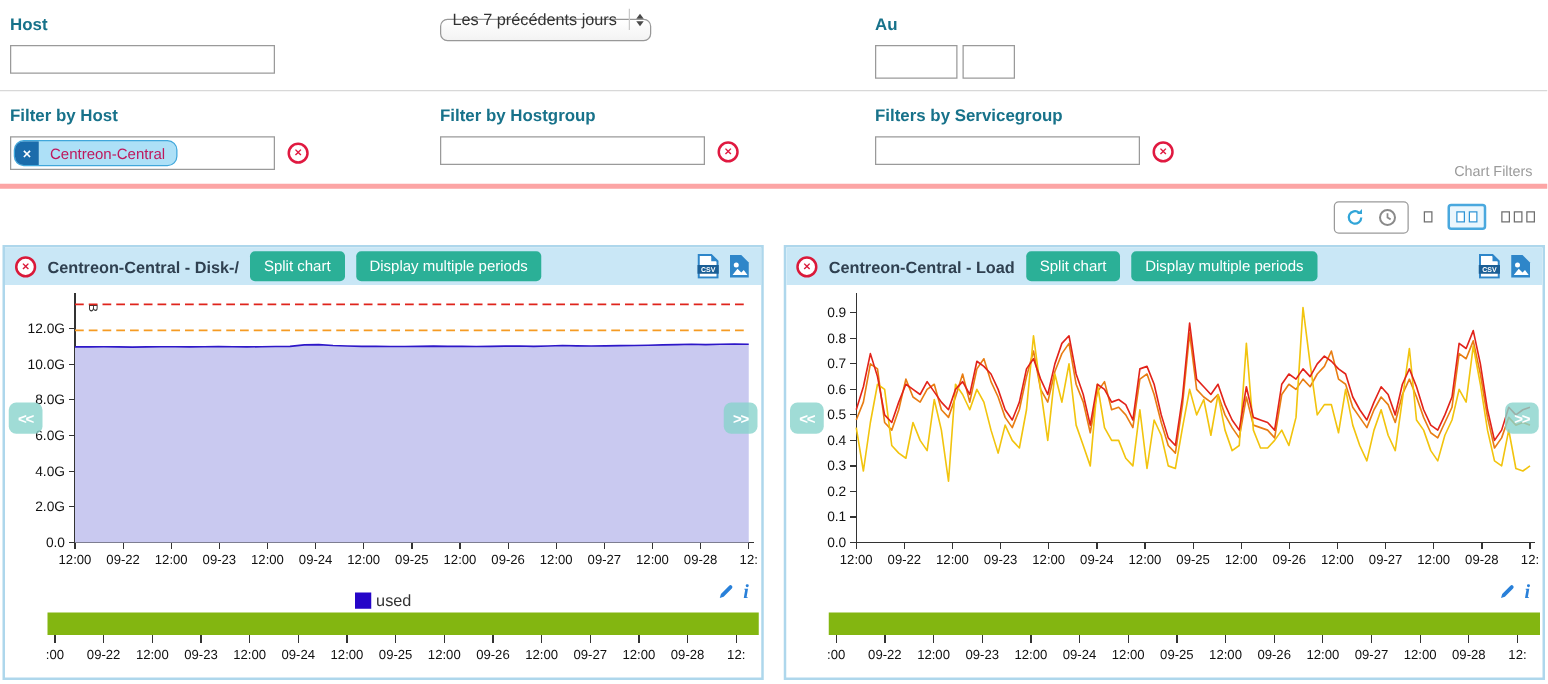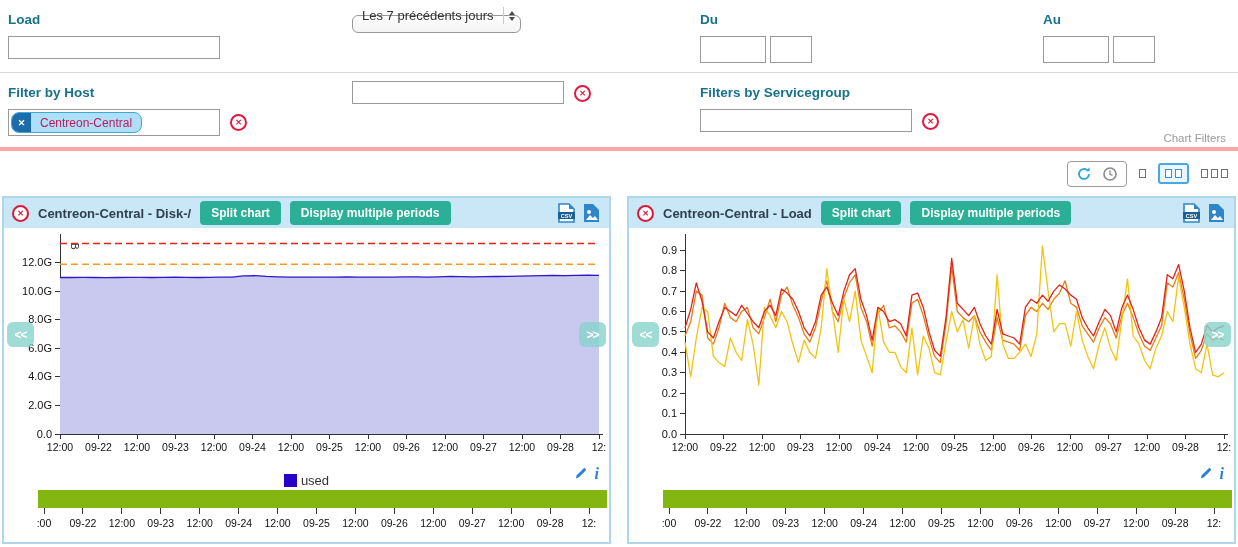--- a/index.html
+++ b/index.html
@@ -36,74 +36,71 @@
   .lay2 i{width:7px;height:9px;border:1.5px solid #2f94d6;background:#fff;display:block}
   .lay3{display:inline-flex;gap:3px;cursor:pointer}
   .lay3 i{width:7px;height:9px;border:1px solid #6f6f6f;display:block}
 
   
   .charts{display:flex;gap:16px;padding:0 2px}
   .panel{flex:1;border:2px solid #aed7ec;background:#fff;height:348px;overflow:hidden}
   .phead{height:30px;background:#c9e7f6;display:flex;align-items:center;gap:9px;padding:0 8px}
   .pdel{width:17px;height:17px;min-width:17px;border:2px solid #da1939;border-radius:50%;color:#da1939;font-weight:bold;font-size:8px;display:inline-flex;align-items:center;justify-content:center;background:#fff;cursor:pointer}
   .ptitle{font-weight:bold;color:#2f4050;font-size:13px;white-space:nowrap}
-  .pbtn{background:#2bb097;color:#fff;font-weight:bold;font-size:12px;border:none;border-radius:4px;padding:5px 11px;font-family:inherit;cursor:pointer}
+  .pbtn{background:#2bb097;color:#fff;font-weight:normal;font-size:12px;border:none;border-radius:4px;padding:5px 11px;font-family:inherit;cursor:pointer}
   .spacer{flex:1}
   .hicons{display:flex;gap:6px;align-items:center}
 
   .chartwrap{position:relative;height:232px;margin-top:2px}
   .nav{position:absolute;top:92px;width:27px;height:25px;background:rgba(136,211,204,0.8);color:#fff;font-weight:bold;border-radius:6px;display:flex;align-items:center;justify-content:center;font-size:12px;letter-spacing:-1px;cursor:pointer}
   .nav.prev{left:3px}.nav.next{right:3px}
 
   .legendrow{height:26px;display:flex;align-items:flex-end;justify-content:center;position:relative}
   .legend{display:flex;gap:16px;align-items:center}
   .litem{display:flex;align-items:center;gap:4px;font-size:13px;color:#333}
   .swatch{width:13px;height:13px;display:inline-block}
   .legicons{position:absolute;right:10px;top:4px;display:flex;gap:7px;align-items:center}
   .iinfo{font-family:"Liberation Serif",serif;font-style:italic;font-weight:bold;color:#2980d9;font-size:16px;line-height:14px;cursor:pointer}
   .statuswrap{height:50px}
 </style>
 </head>
 <body>
 
 <div class="frow row1">
   <div class="c1">
-    <div class="flabel">Load</div>
+    <div class="flabel">Host</div>
     <input class="txt" value="" style="">
   </div>
   <div class="c2">
     <div class="pselect">
       <span class="val">Les 7 précédents jours</span>
       <span class="selarrows">
           <i class="tri-up"></i>
           <i class="tri-down"></i>
         </span>
     </div>
-  </div>
-  <div class="c3">
-    <div class="flabel">Du</div>
-    <input class="dtxt" value="" style=""><input class="ttxt" value="" style="">
   </div>
   <div class="c4">
     <div class="flabel">Au</div>
     <input class="dtxt" value="" style=""><input class="ttxt" value="" style="">
   </div>
 </div>
 
 <div class="frow row2">
   <div class="c1">
     <div class="flabel">Filter by Host</div>
     <span class="chipbox">
       <span class="chip">
         <span class="chipx">✕</span>
         <span class="chiplab">Centreon-Central</span>
       </span>
     </span><span class="clearx">✕</span>
   </div>
   <div class="c2">
+    <div class="flabel">Filter by Hostgroup</div>
     <input class="txt" value="" style=""><span class="clearx">✕</span>
   </div>
   <div class="c3">
     <div class="flabel">Filters by Servicegroup</div>
     <input class="txt" value="" style=""><span class="clearx">✕</span>
   </div>
   <div class="cf-caption">Chart Filters</div>
 </div>
 
 <div class="toolbar">

